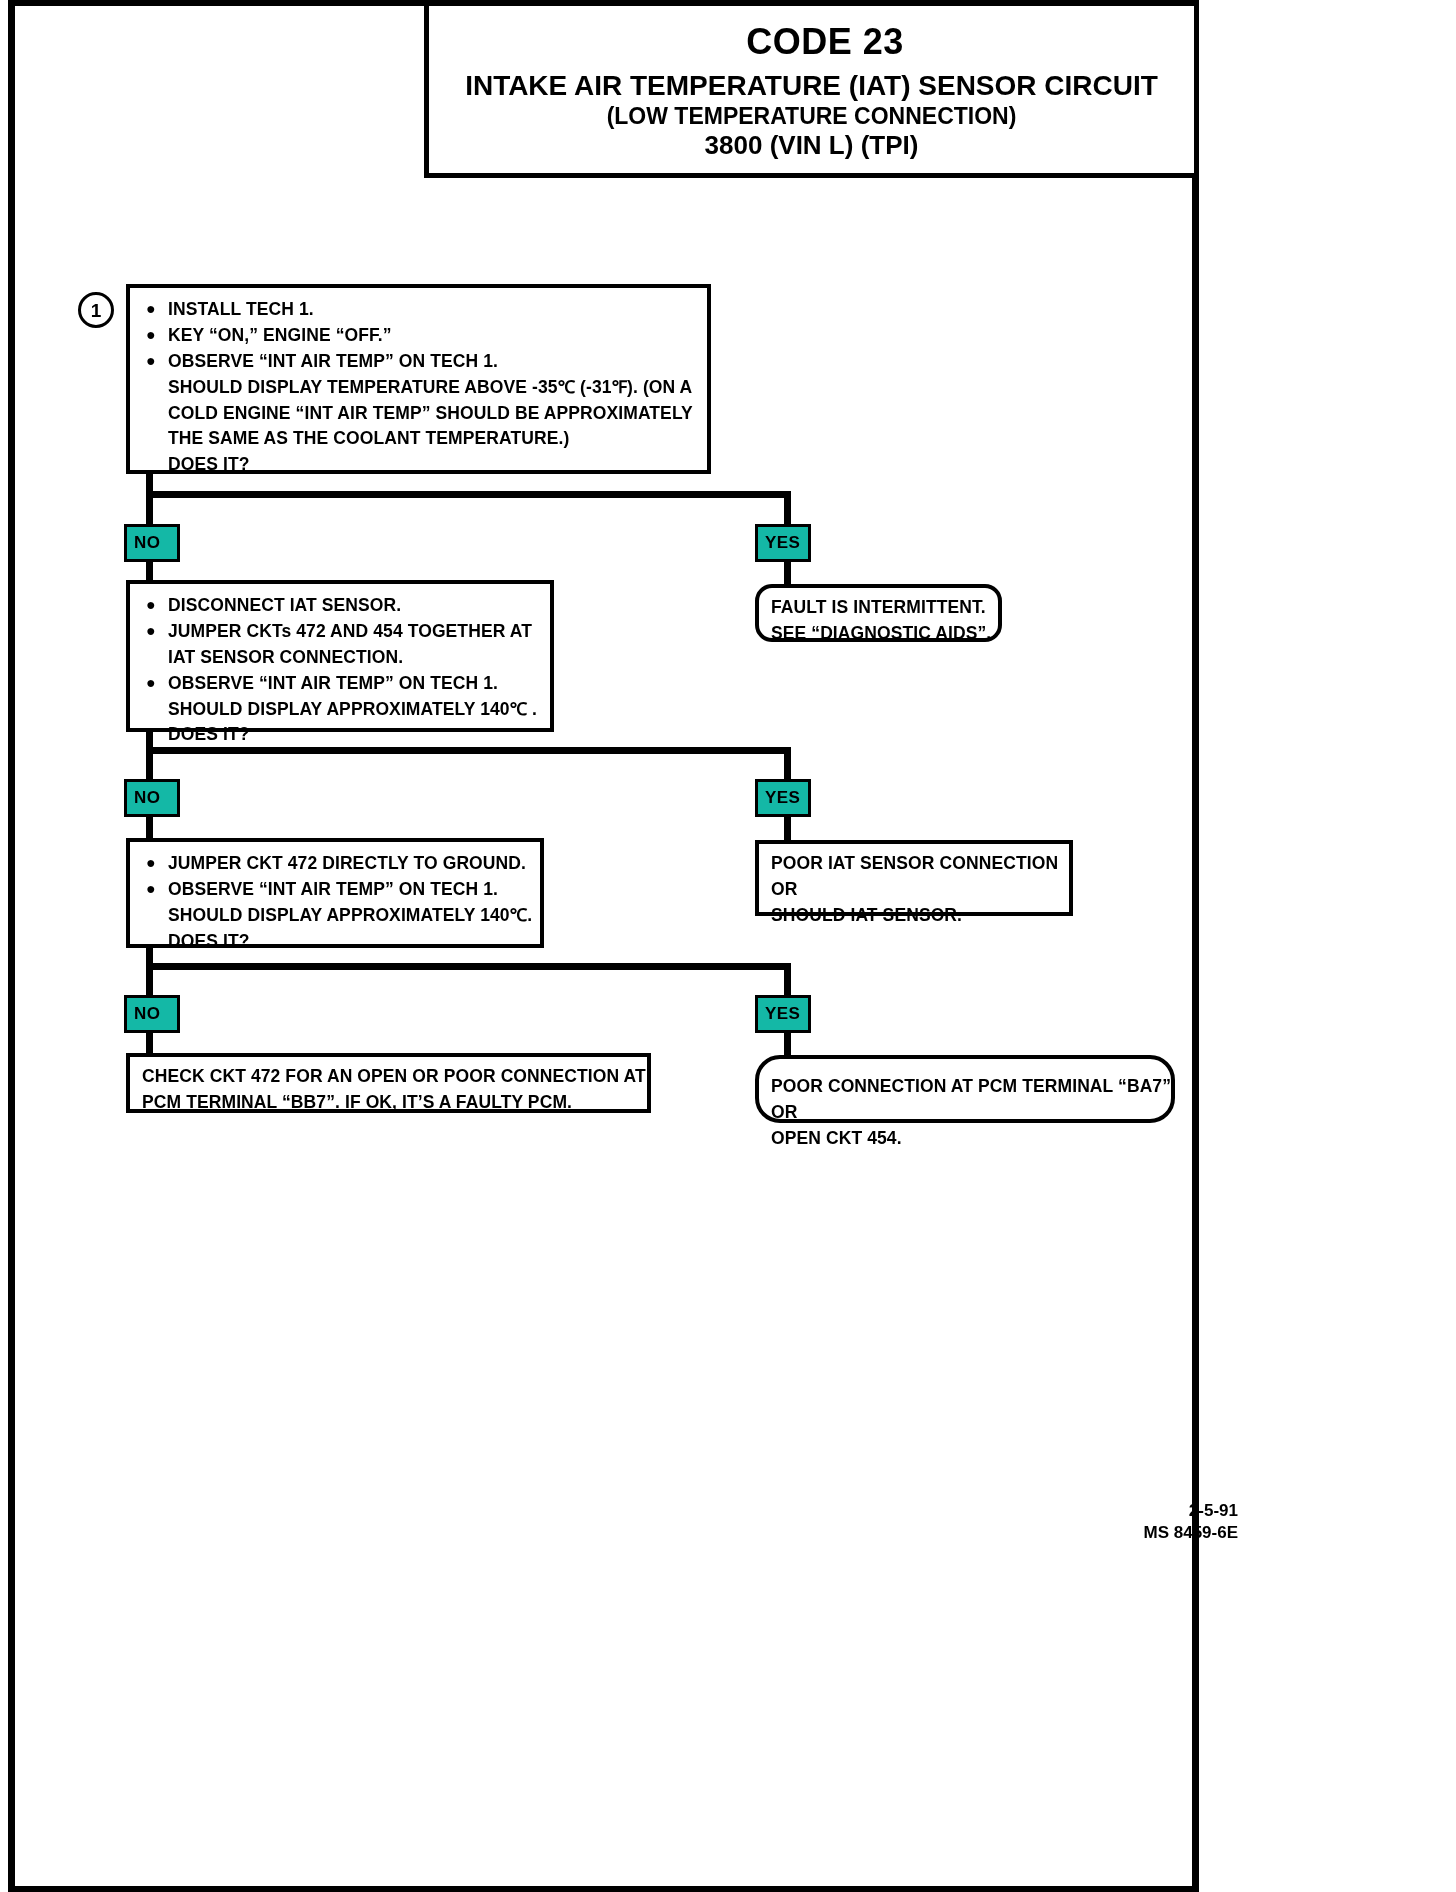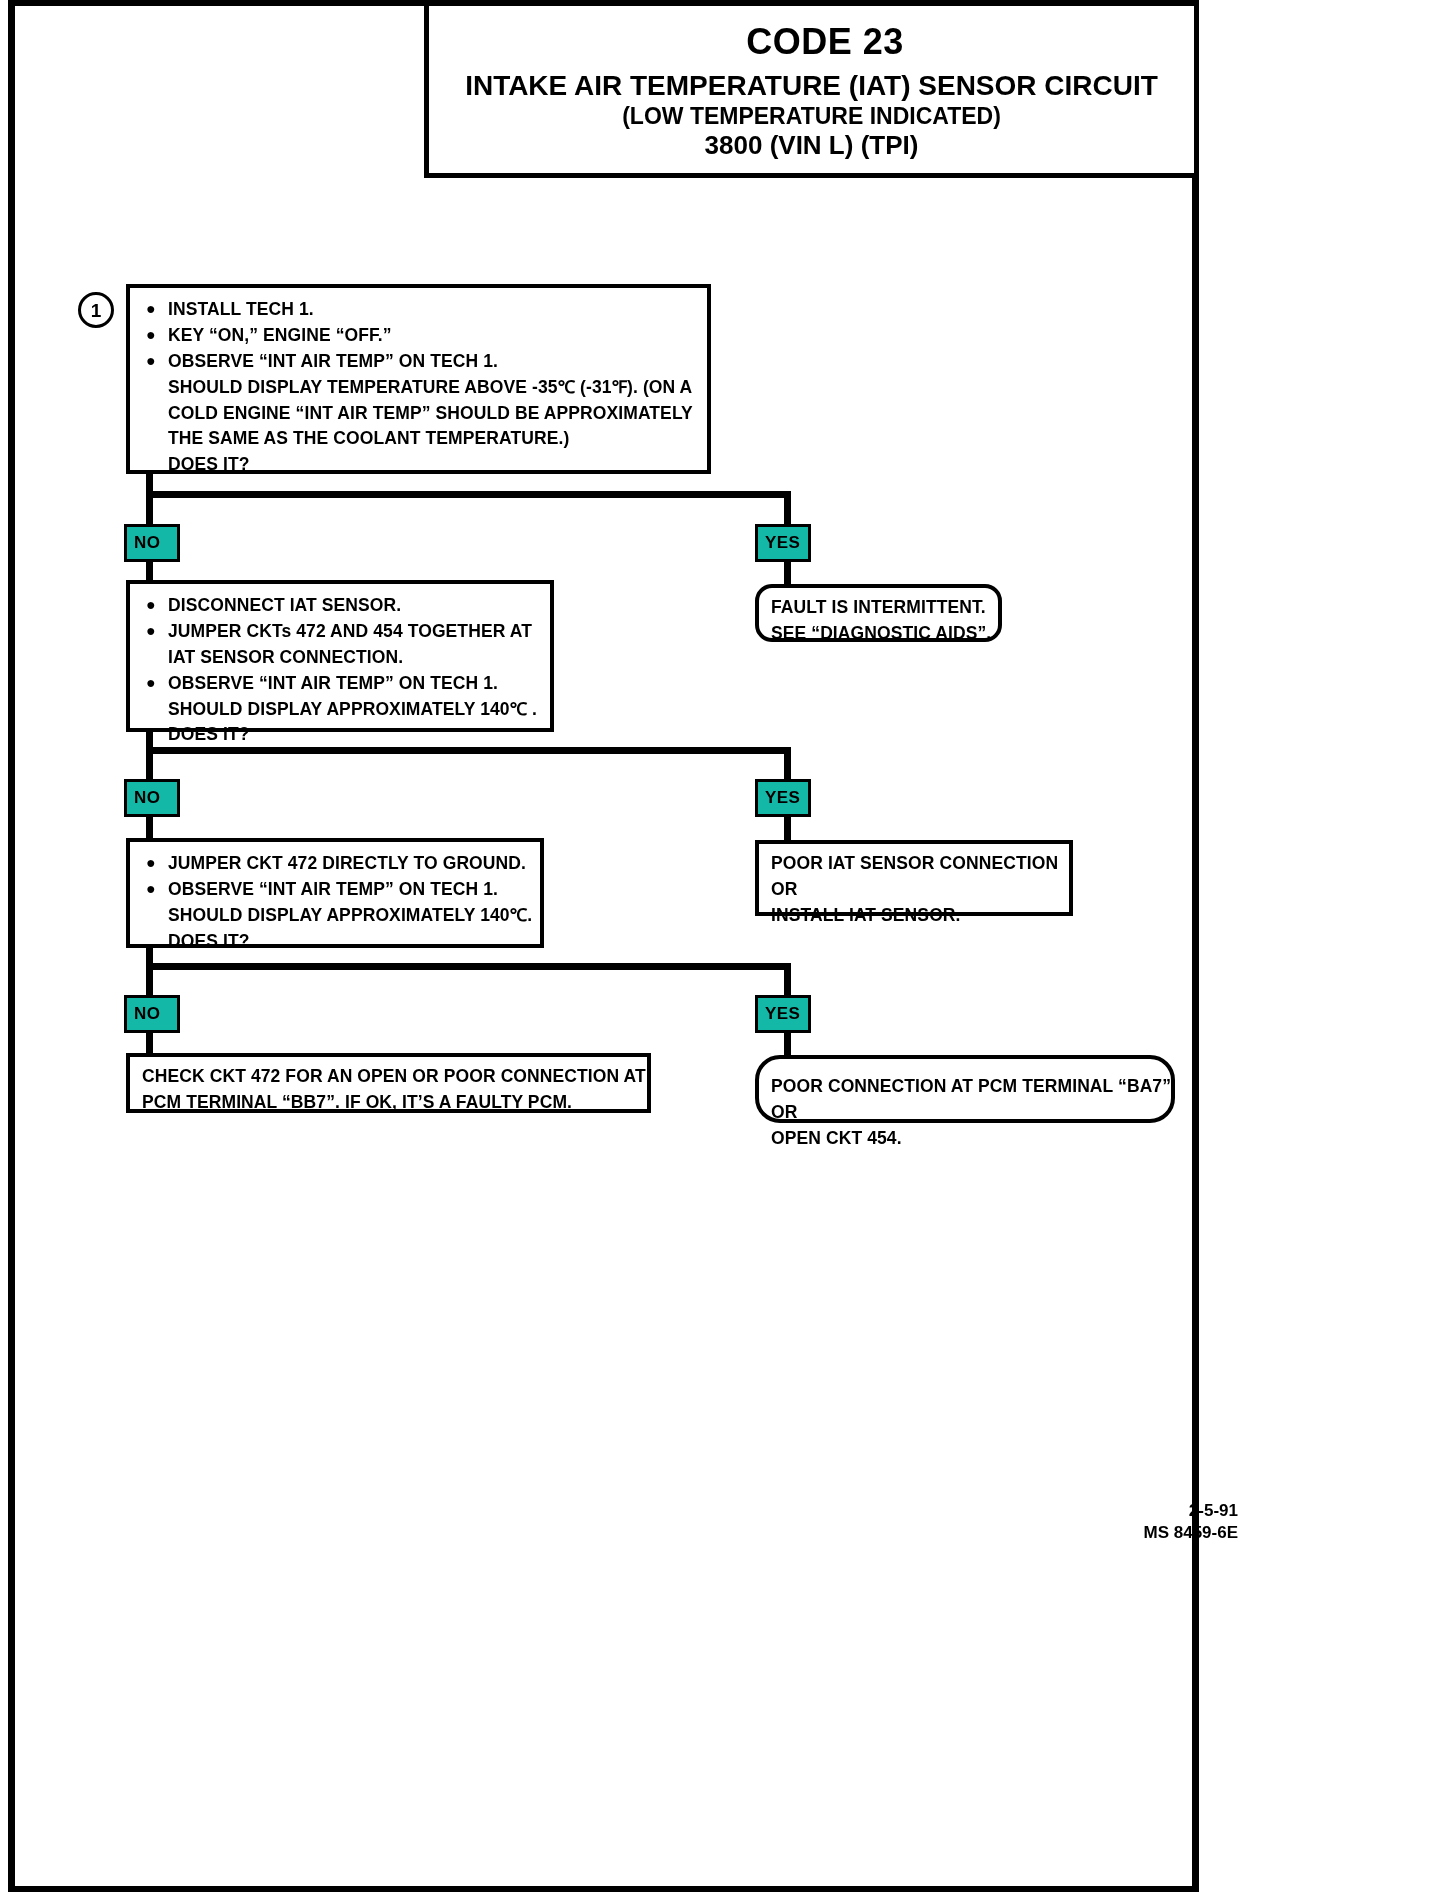--- a/index.html
+++ b/index.html
@@ -179,21 +179,21 @@
 <div id="page">
 
   <div class="page-border-left"></div>
   <div class="page-border-right"></div>
   <div class="page-border-top"></div>
   <div class="page-border-bottom"></div>
 
   <div class="title-block">
     <div class="title-code">CODE 23</div>
     <div class="title-main">INTAKE AIR TEMPERATURE (IAT) SENSOR CIRCUIT</div>
-    <div class="title-sub">(LOW TEMPERATURE INDICATED)</div>
+    <div class="title-sub">(LOW TEMPERATURE CONNECTION)</div>
     <div class="title-engine">3800  (VIN L)  (TPI)</div>
   </div>
 
   <div class="step-circle" style="left:78px; top:292px;">1</div>
 
   <div class="fbox" id="box1" style="left:126px; top:284px; width:585px; height:190px;">
     <div class="bullet-row">
       <div class="bullet">●</div>
       <div class="btext line">INSTALL TECH 1.</div>
     </div>
@@ -250,21 +250,21 @@
 
   <div class="tag" style="left:124px; top:779px;">NO</div>
   <div class="tag" style="left:755px; top:779px;">YES</div>
 
   <div class="vline" style="left:146px; top:817px; height:24px;"></div>
   <div class="vline" style="left:784px; top:817px; height:26px;"></div>
 
   <div class="fbox" style="left:755px; top:840px; width:318px; height:76px; padding-top:7px;">
     <div class="line">POOR IAT SENSOR CONNECTION</div>
     <div class="line">OR</div>
-    <div class="line">INSTALL IAT SENSOR.</div>
+    <div class="line">SHOULD IAT SENSOR.</div>
   </div>
 
   <div class="fbox" id="box3" style="left:126px; top:838px; width:418px; height:110px;">
     <div class="bullet-row">
       <div class="bullet">●</div>
       <div class="btext line">JUMPER CKT 472 DIRECTLY TO GROUND.</div>
     </div>
     <div class="bullet-row">
       <div class="bullet">●</div>
       <div class="btext line">OBSERVE “INT AIR TEMP” ON TECH 1.</div>

